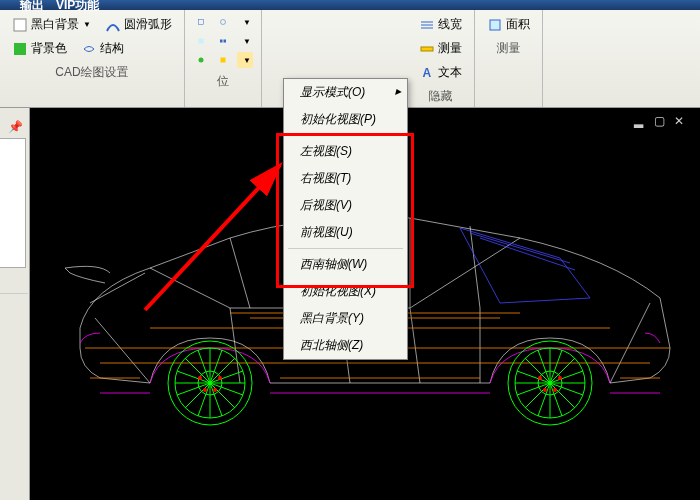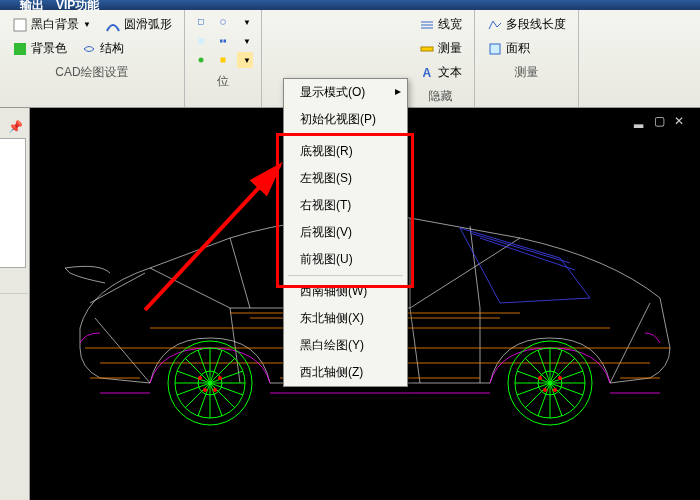--- a/index.html
+++ b/index.html
@@ -12,21 +12,21 @@
 .ribbon-btn { display: flex; align-items: center; gap: 3px; padding: 2px 4px; cursor: pointer; border-radius: 2px; }
 .icon { width: 16px; height: 16px; display: inline-flex; align-items: center; justify-content: center; }
 .group-label { text-align: center; color: #555; margin-top: 2px; }
 .workspace { display: flex; height: 410px; }
 .side-panel { width: 30px; background: #e8e8e0; border-right: 1px solid #999; position: relative; }
 .pin-tab { position: absolute; top: 12px; right: 6px; }
 .blank-box { position: absolute; top: 30px; left: -8px; width: 34px; height: 130px; background: #fff; border: 1px solid #aaa; }
 .blank-box2 { position: absolute; top: 185px; left: 0; width: 28px; height: 120px; background: #e8e8e0; border-top: 1px solid #ccc; }
 .viewport { flex: 1; background: #000; position: relative; overflow: hidden; }
 .car { position: absolute; top: 60px; left: 20px; width: 640px; height: 280px; }
-.context-menu { position: absolute; top: 78px; left: 283px; width: 125px; background: #f5f5f0; border: 1px solid #888; box-shadow: 2px 2px 6px rgba(0,0,0,0.3); z-index: 50; }
+.context-menu { position: absolute; top: 78px; left: 283px; width: 125px; background: #f5f5f0; border: 1px solid #888; box-shadow: 2px 2px 6px rgba(0,0,0,0.3); z-index: 50; font-style: italic; }
 .menu-item { padding: 5px 16px; cursor: pointer; position: relative; }
 .menu-item.highlighted { background: linear-gradient(#ffe8a0, #ffd060); }
 .menu-item .arrow { position: absolute; right: 6px; }
 .menu-sep { height: 1px; background: #ccc; margin: 2px 4px; }
 .red-box { position: absolute; top: 133px; left: 276px; width: 138px; height: 155px; border: 3px solid #ff0000; z-index: 60; pointer-events: none; }
 .red-arrow { position: absolute; top: 160px; left: 135px; width: 160px; height: 160px; z-index: 55; pointer-events: none; }
 .vp-icons { position: absolute; top: 6px; right: 12px; display: flex; gap: 6px; z-index: 20; }
 .vp-ico { width: 14px; height: 14px; color: #ccc; cursor: pointer; }
 .dropdown-arrow { font-size: 8px; margin-left: 1px; }
 </style>
@@ -162,28 +162,20 @@
       <span>测量</span>
     </div>
     <div class="ribbon-btn">
       <span class="icon" style="color:#36c;font-weight:bold">A</span>
       <span>文本</span>
     </div>
     <div class="group-label">隐藏</div>
   </div>
 
   <div class="ribbon-group">
-    <div class="ribbon-btn">
-      <span class="icon">
-          <svg viewBox="0 0 16 16">
-            <path d="M2 12 L6 4 L10 10 L14 6" stroke="#36c" fill="none"></path>
-          </svg>
-        </span>
-      <span>多段线长度</span>
-    </div>
     <div class="ribbon-btn">
       <span class="icon">
           <svg viewBox="0 0 16 16">
             <rect x="3" y="3" width="10" height="10" fill="#cef" stroke="#36c"></rect>
           </svg>
         </span>
       <span>面积</span>
     </div>
     <div class="group-label">测量</div>
   </div>
@@ -251,29 +243,28 @@
           <circle cx="505" cy="222" r="2"></circle>
         </g>
     </svg>
   </div>
 </div>
 
 <div class="context-menu">
   <div class="menu-item"><span>显示模式(O)</span><span class="arrow">▸</span></div>
   <div class="menu-item">初始化视图(P)</div>
   <div class="menu-sep"></div>
-  <div class="menu-item">底视图(R)</div>
   <div class="menu-item">左视图(S)</div>
   <div class="menu-item">右视图(T)</div>
   <div class="menu-item">后视图(V)</div>
   <div class="menu-item">前视图(U)</div>
   <div class="menu-sep"></div>
   <div class="menu-item">西南轴侧(W)</div>
-  <div class="menu-item">东北轴侧(X)</div>
-  <div class="menu-item">黑白绘图(Y)</div>
+  <div class="menu-item">初始化视图(X)</div>
+  <div class="menu-item">黑白背景(Y)</div>
   <div class="menu-item">西北轴侧(Z)</div>
 </div>
 
 <div class="red-box"></div>
 <svg class="red-arrow" viewBox="0 0 160 160">
   <defs>
       <marker id="ah" markerWidth="10" markerHeight="10" refX="8" refY="3" orient="auto">
         <path d="M0 0 L9 3 L0 6 Z" fill="#f00"></path>
       </marker>
     </defs>

